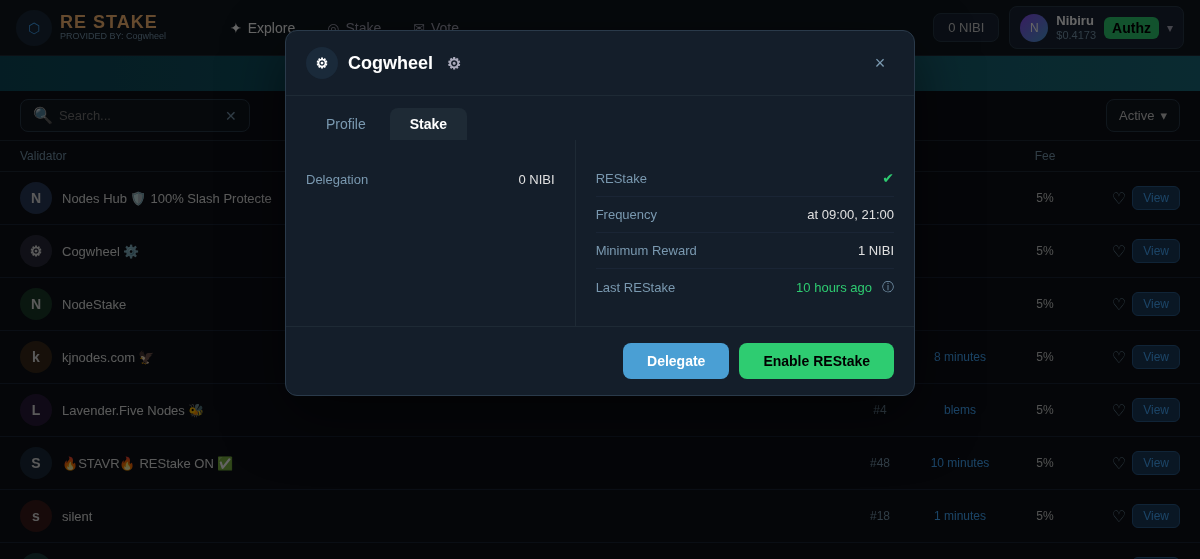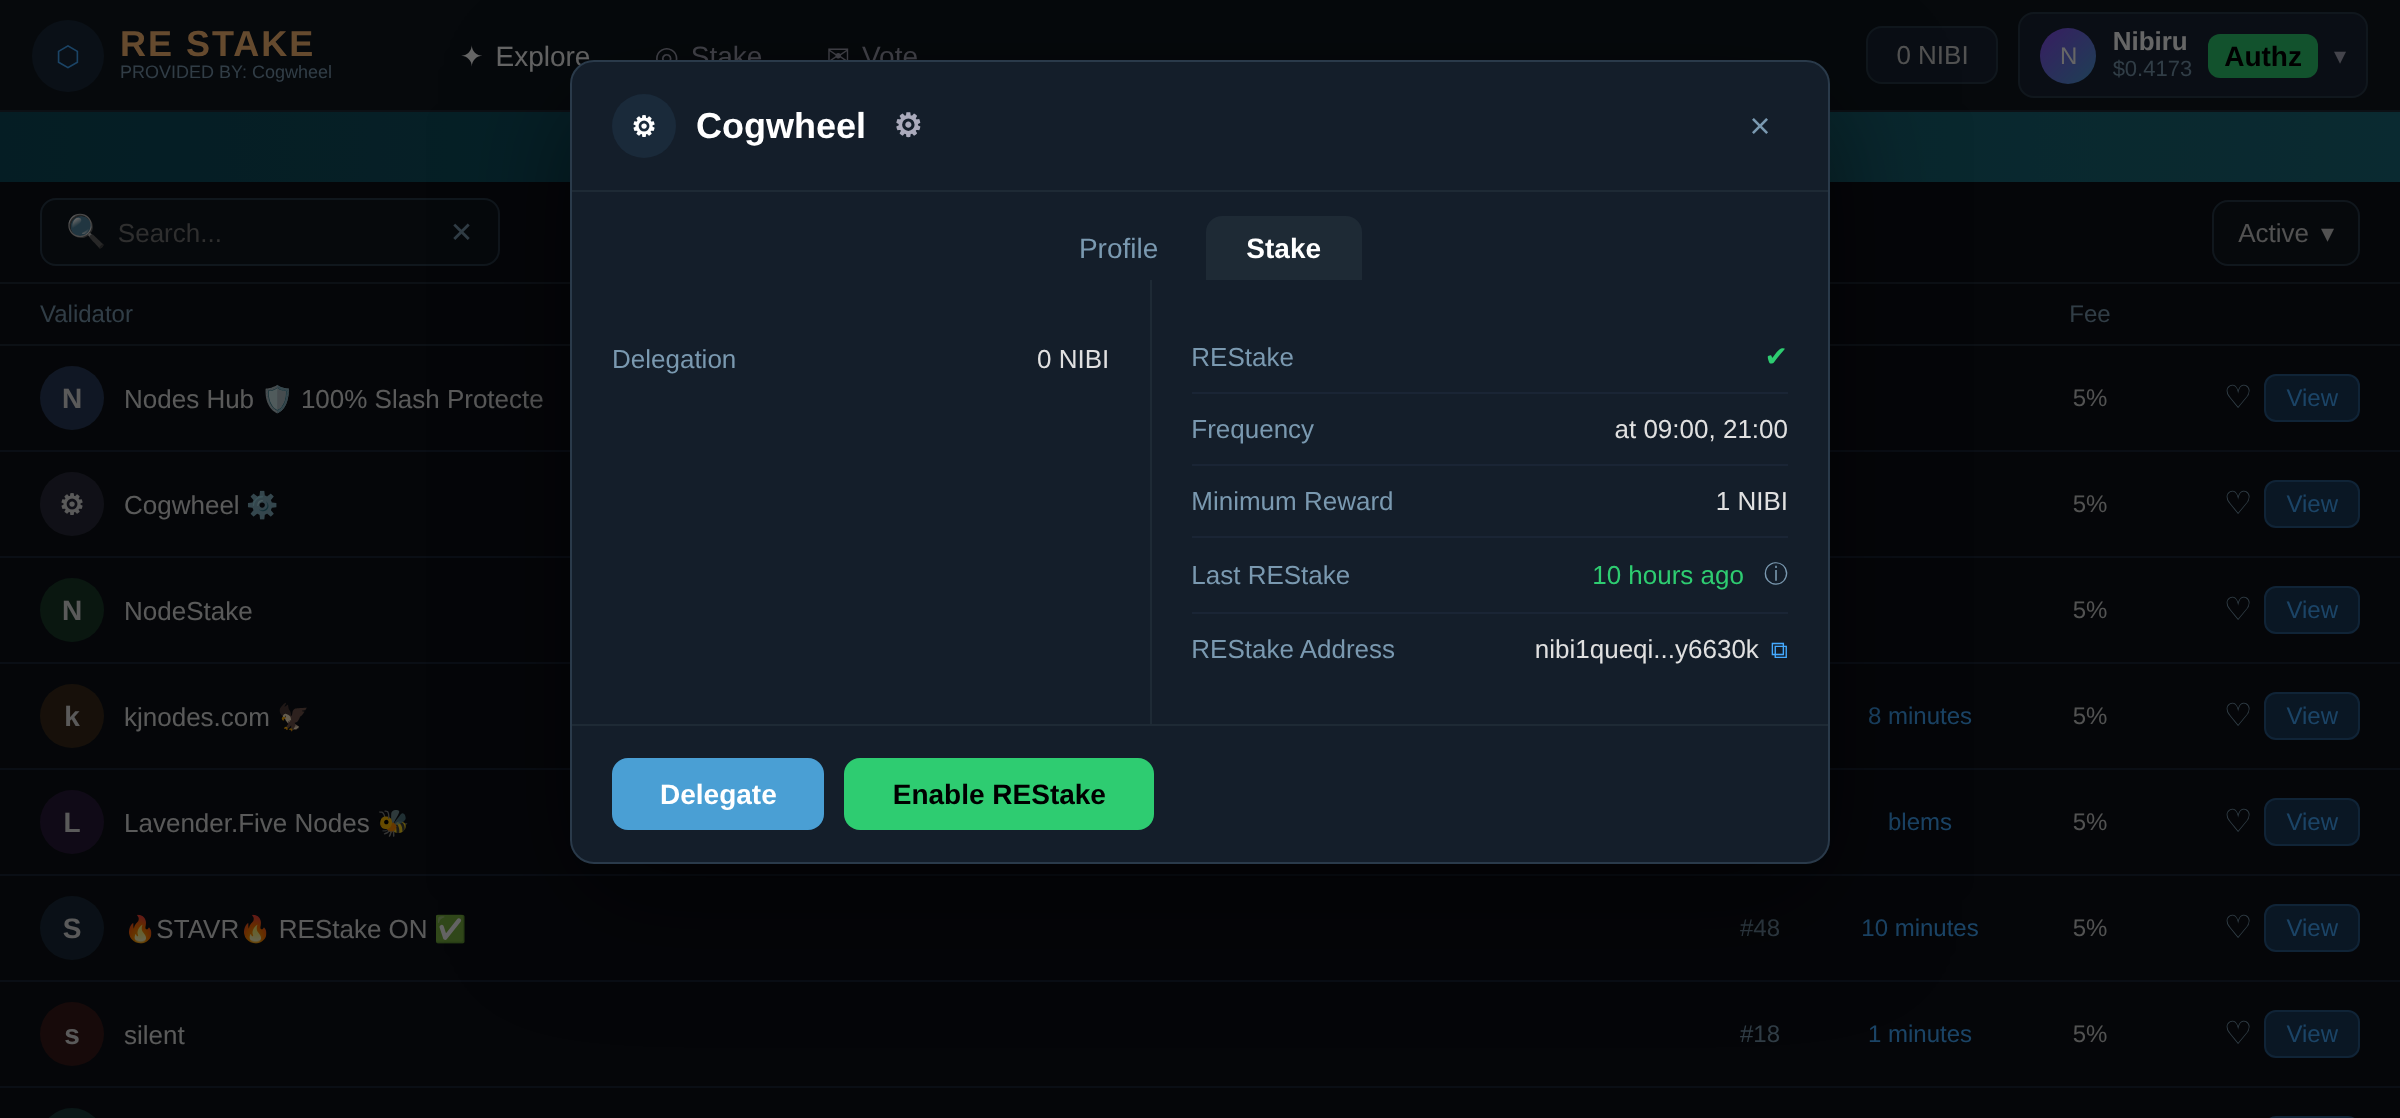--- a/index.html
+++ b/index.html
@@ -173,21 +173,21 @@
       border-radius: 50%; display: flex; align-items: center; justify-content: center;
       font-size: 14px;
     }
     .modal-close {
       background: none; border: none; color: #7a99b0;
       font-size: 18px; cursor: pointer; width: 28px; height: 28px;
       display: flex; align-items: center; justify-content: center;
       border-radius: 50%;
     }
     .modal-tabs {
-      display: flex; gap: 4px; padding: 12px 20px 0; justify-content: center;
+      display: flex; gap: 4px; padding: 12px 20px 0;
     }
     .modal-tab {
       padding: 8px 20px; border-radius: 8px 8px 0 0;
       font-size: 14px; cursor: pointer; border: none;
       background: none; color: #7a99b0;
     }
     .modal-tab.active {
       background: #1e2a35; color: #fff; font-weight: 600;
     }
     .modal-body { display: flex; gap: 0; }
@@ -207,21 +207,21 @@
     .info-value.green { color: #2ecc71; }
     .info-value.italic-inactive { color: #aaa; font-style: italic; }
     .check-icon { color: #2ecc71; font-size: 14px; }
     .copy-icon { color: #4af; cursor: pointer; font-size: 12px; }
     .delegation-row {
       display: flex; justify-content: space-between; align-items: center;
       padding: 12px 0; font-size: 13px;
     }
     .modal-footer {
       display: flex; gap: 10px; padding: 16px 20px;
-      border-top: 1px solid #1e2a35; 
+      border-top: 1px solid #1e2a35; justify-content: flex-end;
     }
     .delegate-btn {
       background: #4a9fd4; border: none; color: #fff;
       border-radius: 8px; padding: 10px 24px;
       font-size: 14px; font-weight: 600; cursor: pointer;
     }
     .enable-restake-btn {
       background: #2ecc71; border: none; color: #000;
       border-radius: 8px; padding: 10px 24px;
       font-size: 14px; font-weight: 600; cursor: pointer;
@@ -453,27 +453,20 @@
           <span class="info-label">Minimum Reward</span>
           <span class="info-value">1 NIBI</span>
         </div>
         <div class="info-row">
           <span class="info-label">Last REStake</span>
           <span class="info-value" style="color:#2ecc71;">
             <span>10 hours ago</span>
             <span class="info-icon">ⓘ</span>
           </span>
         </div>
-        <div class="info-row">
-          <span class="info-label">REStake Address</span>
-          <span class="info-value">
-            <span>nibi1queqi...y6630k</span>
-            <span class="copy-icon">⧉</span>
-          </span>
-        </div>
       </div>
     </div>
 
     <div class="modal-footer">
       <button class="delegate-btn">Delegate</button>
       <button class="enable-restake-btn">Enable REStake</button>
     </div>
   </div>
 </div>
 

